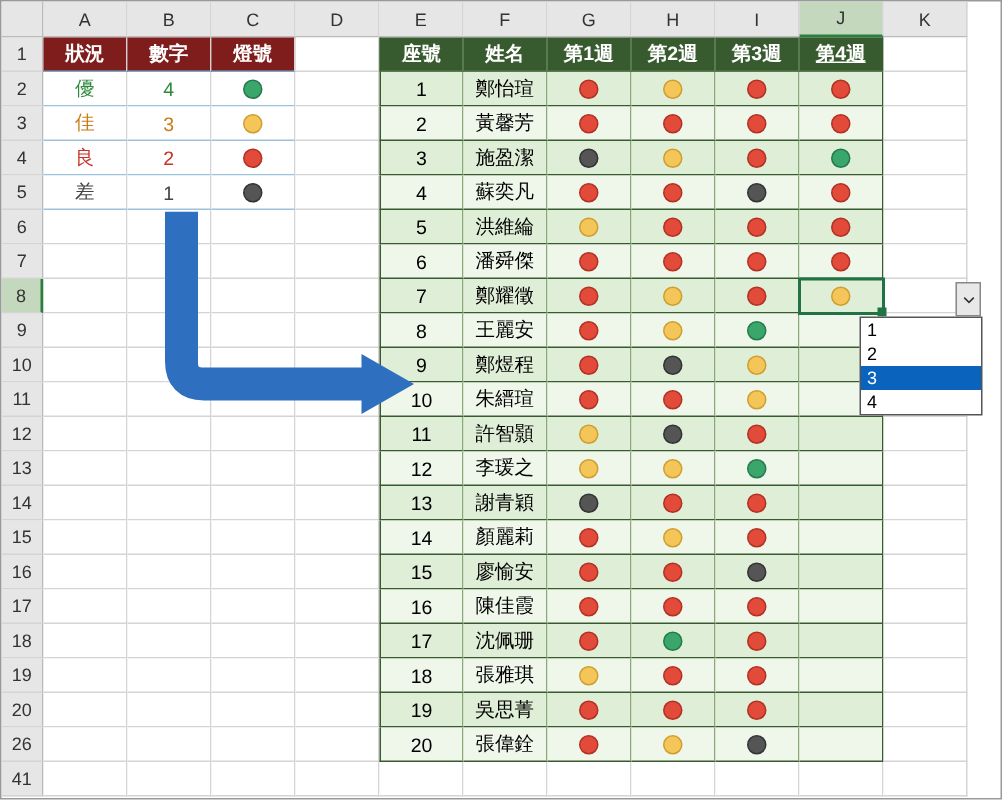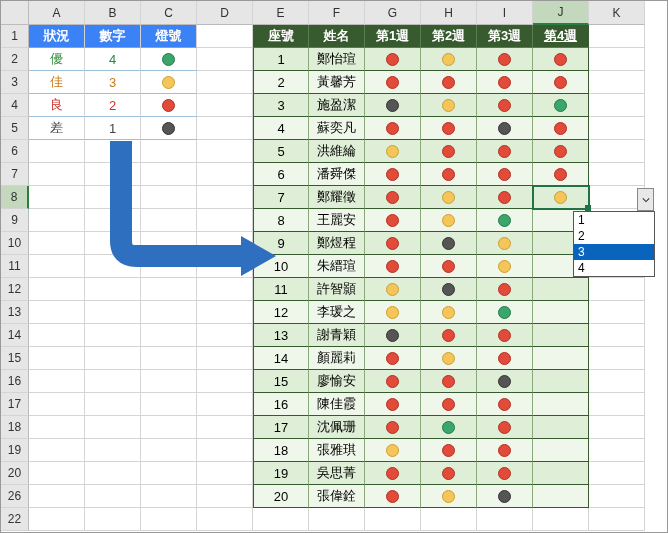--- a/index.html
+++ b/index.html
@@ -7,21 +7,21 @@
 .grid { display: grid; grid-template-columns: 28px repeat(11, 56px); grid-template-rows: 24px repeat(22, 23px); position: relative; }
 .cell { border-right: 1px solid #d4d4d4; border-bottom: 1px solid #d4d4d4; display: flex; align-items: center; justify-content: center; background: #fff; position: relative; }
 .colhdr, .rowhdr { background: #e6e6e6; color: #333; font-size: 12px; }
 .corner { background: #e6e6e6; border-right: 1px solid #bbb; border-bottom: 1px solid #bbb; }
 .colhdr { border-bottom: 1px solid #bbb; }
 .rowhdr { border-right: 1px solid #bbb; }
 .colhdr.sel { background: #c3d8bc; border-bottom: 2px solid #2a7e3e; }
 .rowhdr.sel { background: #c3d8bc; border-right: 2px solid #2a7e3e; }
 
 
-.lh { background: #3b82f6; color: #fff; font-weight: bold; border-bottom: 1px solid #7aa8c7; }
+.lh { background: #7f1d1d; color: #fff; font-weight: bold; border-bottom: 1px solid #7aa8c7; }
 .lc { border-bottom: 1px solid #9cc2db; }
 .clr-green { color: #2d8a3d; }
 .clr-orange { color: #c97b18; }
 .clr-red { color: #c8342a; }
 .clr-dark { color: #444; }
 
 
 .rh { background: #385a2f; color: #fff; font-weight: bold; border-bottom: 1px solid #5a7d4f; border-right: 1px solid #5a7d4f; }
 .rc1 { background: #dfeed6; border-bottom: 1px solid #385a2f; border-right: 1px solid #89a97b; }
 .rc2 { background: #eff6ea; border-bottom: 1px solid #385a2f; border-right: 1px solid #89a97b; }
@@ -453,21 +453,21 @@
       <span class="dot d-r"></span>
     </div>
     <div class="cell rc2">
       <span class="dot d-y"></span>
     </div>
     <div class="cell rc2">
       <span class="dot d-k"></span>
     </div>
     <div class="cell rc2 rbr"></div>
     <div class="cell "></div>
-    <div class="cell rowhdr">22</div>
+    <div class="cell rowhdr">41</div>
     <div class="cell "></div>
     <div class="cell "></div>
     <div class="cell "></div>
     <div class="cell "></div>
     <div class="cell "></div>
     <div class="cell "></div>
     <div class="cell "></div>
     <div class="cell "></div>
     <div class="cell "></div>
     <div class="cell "></div>

